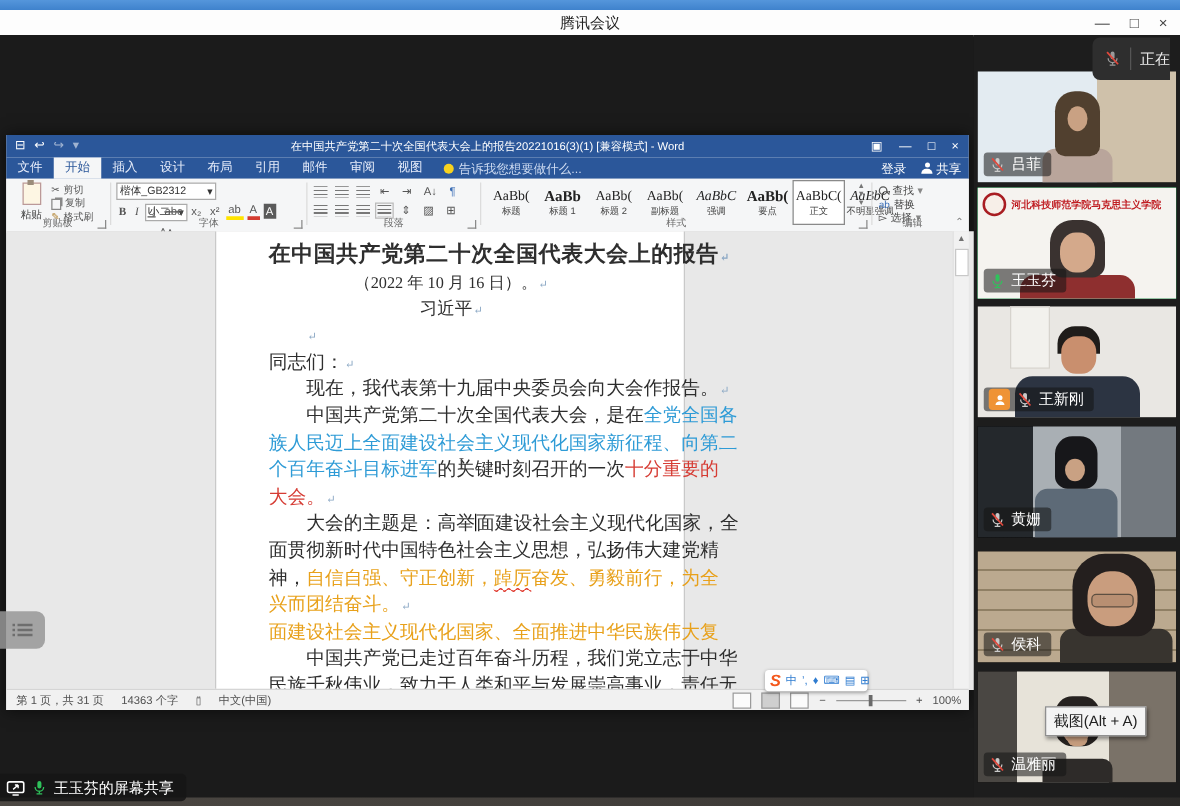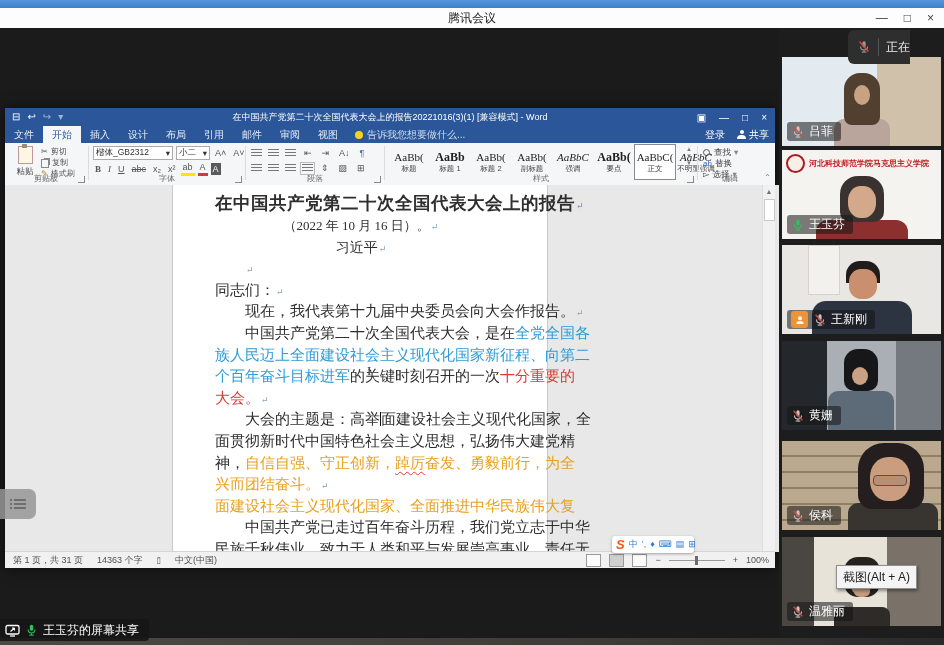--- a/index.html
+++ b/index.html
@@ -54,21 +54,21 @@
   .v5 .bodyshape{left:52px;top:70px;width:56px;height:19px;background:#2e2b29;border-radius:8px 8px 0 0;}
   .tile-banner{position:absolute;left:0;top:0;width:100%;height:26px;display:flex;align-items:center;gap:4px;padding:2px 4px;box-sizing:border-box;}
   .seal{width:15px;height:15px;border-radius:50%;border:2px solid #a81d22;background:#f7efe8;flex:none;}
   .banner-text{font-size:8px;color:#c01f24;font-weight:bold;font-family:"Liberation Serif",serif;white-space:nowrap;overflow:hidden;}
   .nameplate{position:absolute;left:5px;bottom:5px;height:19px;display:flex;align-items:center;gap:4px;
              background:rgba(20,20,20,.55);border-radius:3px;padding:0 8px 0 4px;}
   .tile-name{font-size:12px;color:#fff;white-space:nowrap;}
   .host-badge{width:17px;height:17px;border-radius:3px;background:#ef9335;display:flex;align-items:center;justify-content:center;margin-right:1px;}
   .micsvg{display:block;}
   
-  .floatbar{position:absolute;left:848px;top:30px;width:62px;height:34px;background:#2e2e2e;
+  .floatbar{position:absolute;left:874px;top:30px;width:62px;height:34px;background:#2e2e2e;
             border-radius:6px 0 0 6px;display:flex;align-items:center;gap:7px;padding-left:9px;box-sizing:border-box;z-index:30;justify-content:flex-end;}
   .floatbar .divider{width:1px;height:18px;background:#555;}
   .floatbar .fb-label{color:#eee;font-size:12px;white-space:nowrap;}
   
   .tooltip{position:absolute;left:836px;top:565px;height:22px;background:#f4f4f4;border:1px solid #8f8f8f;
            box-shadow:1px 2px 3px rgba(0,0,0,.4);display:flex;align-items:center;padding:0 6px;z-index:40;}
   .tooltip span{font-size:12px;color:#222;white-space:nowrap;}
   
   .sharebadge{position:absolute;left:0px;top:619px;height:22px;background:rgba(22,22,22,.88);
               border-radius:0 4px 4px 0;display:flex;align-items:center;gap:5px;padding:0 10px 0 5px;z-index:20;}
@@ -251,21 +251,21 @@
               <span style="color:#b5893c;">✎</span>
               <span>格式刷</span>
             </div>
         </div>
         <span class="rlabel">剪贴板</span>
         <span class="dlaunch"></span>
       </div>
       <span class="rgsep" style="left:83px;"></span>
 
       <div class="rgroup" style="left:85px;width:154px;">
-        <div class="rrow" style="position:absolute;left:3px;top:3px;">
+        <div class="rrow" style="position:absolute;left:3px;top:3px;flex-direction:column;">
           <span class="fontbox" style="width:74px;">
             <span>楷体_GB2312</span>
               <span>▾</span>
           </span>
           <span class="fontbox" style="width:28px;">
             <span>小二</span>
               <span>▾</span>
           </span>
           <span class="ric">A˄</span>
           <span class="ric">A˅</span>

